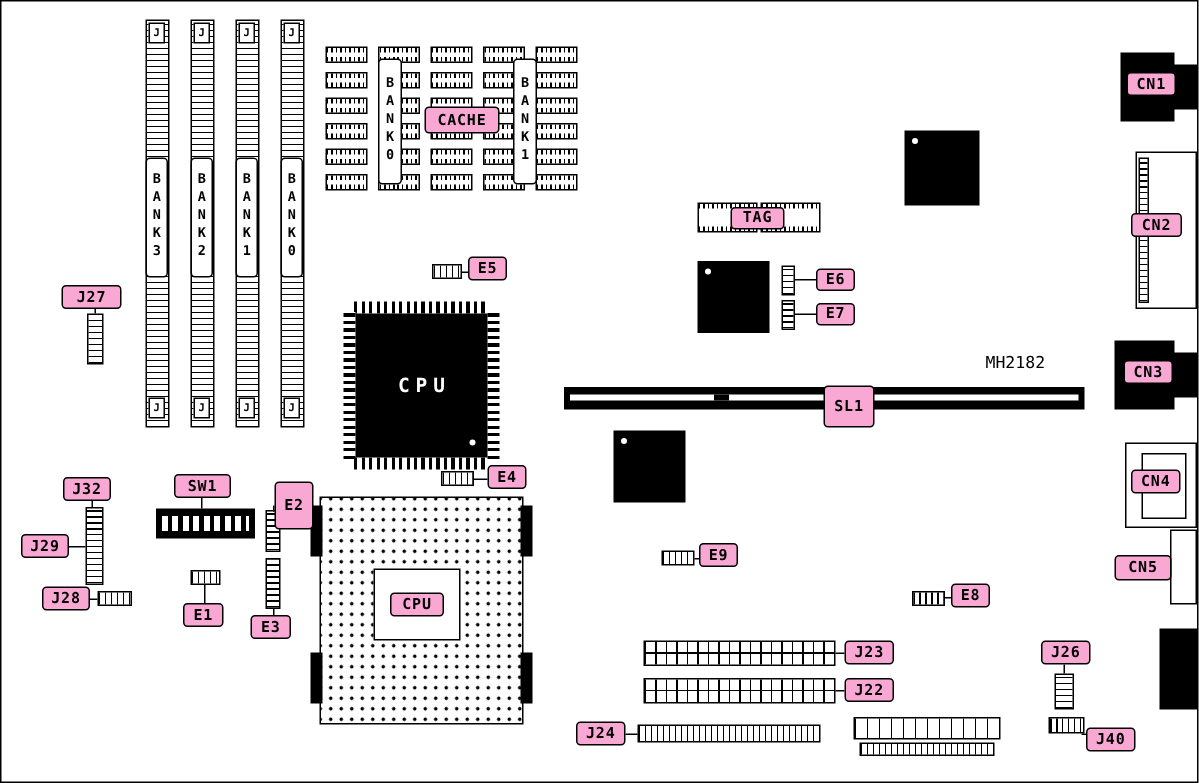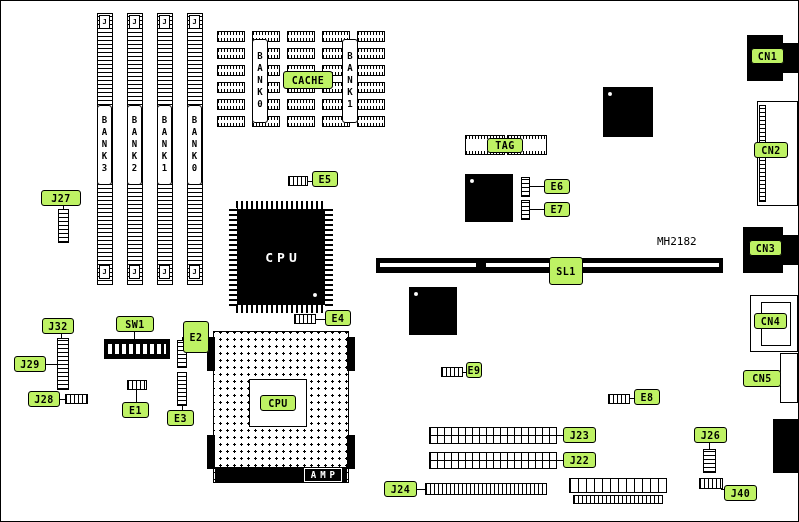--- a/index.html
+++ b/index.html
@@ -1,18 +1,18 @@
 <!DOCTYPE html>
 <html><head>
 <meta charset="utf-8">
 <style>
   *{margin:0;padding:0;box-sizing:border-box;}
   body{background:#fff;}
   #board{position:relative;width:799px;height:522px;background:#fff;border:1px solid #000;overflow:hidden;font-family:"DejaVu Sans Mono",monospace;}
-  .lbl{position:absolute;z-index:5;background:#bef264;border:1px solid #000;border-radius:3px;display:flex;align-items:center;justify-content:center;font:bold 10px "DejaVu Sans Mono",monospace;letter-spacing:.5px;color:#000;}
+  .lbl{position:absolute;z-index:5;background:#f9a8d4;border:1px solid #000;border-radius:3px;display:flex;align-items:center;justify-content:center;font:bold 10px "DejaVu Sans Mono",monospace;letter-spacing:.5px;color:#000;}
   .vlbl{position:absolute;z-index:6;background:#fff;border:1px solid #000;border-radius:3px;display:flex;align-items:center;justify-content:center;}
   .vtext{writing-mode:vertical-rl;text-orientation:upright;font:bold 9px "DejaVu Sans Mono",monospace;letter-spacing:2px;color:#000;}
   .line{position:absolute;background:#000;z-index:4;}
   .simm{position:absolute;top:12px;width:16px;height:272px;}
   .simm-body{position:absolute;left:0;top:0;right:0;bottom:0;border:1px solid #000;background:repeating-linear-gradient(0deg,#fff 0 3px,#000 3px 4px);}
   .jbox{position:absolute;left:2px;width:11px;height:14px;background:#fff;border:1px solid #000;display:flex;align-items:center;justify-content:center;font:bold 7px "DejaVu Sans Mono",monospace;z-index:2;}
   .bank-lbl{left:0;width:15px;top:92px;height:80px;}
   .chip-grid{position:absolute;z-index:1;}
   .dip{position:absolute;border:1px solid #000;background-color:#fff;background-image:repeating-linear-gradient(90deg,#000 0 1px,#fff 1px 3px),repeating-linear-gradient(90deg,#000 0 1px,#fff 1px 3px);background-size:100% 3px,100% 3px;background-position:top,bottom;background-repeat:no-repeat,no-repeat;z-index:1;}
   .hpin{position:absolute;border:1px solid #000;background:repeating-linear-gradient(90deg,#000 0 1px,#fff 1px 4px);z-index:2;}
@@ -163,23 +163,20 @@
   <div class="lbl" style="left:324px;top:309px;width:26px;height:16px">E4</div>
 
   <div class="pga" style="left:212px;top:330px;width:136px;height:152px"></div>
   <div class="bchip" style="left:206px;top:336px;width:8px;height:34px"></div>
   <div class="bchip" style="left:206px;top:434px;width:8px;height:34px"></div>
   <div class="bchip" style="left:346px;top:336px;width:8px;height:34px"></div>
   <div class="bchip" style="left:346px;top:434px;width:8px;height:34px"></div>
   <div class="pga-center" style="left:248px;top:378px;width:58px;height:48px">
     <div class="lbl" style="position:static;width:36px;height:16px">CPU</div>
   </div>
-  <div class="amp-bar" style="left:214px;top:466px;width:132px;height:16px">
-    <span class="amp-box">AMP</span>
-  </div>
 
   <div class="lbl" style="left:115px;top:315px;width:38px;height:16px">SW1</div>
   <div class="line" style="left:133px;top:331px;width:1px;height:7px"></div>
   <div class="dipsw" style="left:103px;top:338px;width:66px;height:20px">
     <div class="dipsw-inner"></div>
   </div>
 
   <div class="lbl" style="left:40px;top:189px;width:40px;height:16px">J27</div>
   <div class="line" style="left:62px;top:205px;width:1px;height:3px"></div>
   <div class="vpin" style="left:57px;top:208px;width:11px;height:34px"></div>
@@ -202,21 +199,21 @@
   <div class="lbl" style="left:182px;top:320px;width:26px;height:32px">E2</div>
   <div class="line" style="left:181px;top:336px;width:1px;height:4px"></div>
   <div class="vpin" style="left:176px;top:339px;width:10px;height:28px"></div>
 
   <div class="vpin" style="left:176px;top:371px;width:10px;height:34px"></div>
   <div class="line" style="left:181px;top:405px;width:1px;height:5px"></div>
   <div class="lbl" style="left:166px;top:409px;width:27px;height:16px">E3</div>
 
   <div class="hpin" style="left:440px;top:366px;width:22px;height:10px"></div>
   <div class="line" style="left:462px;top:371px;width:3px;height:1px"></div>
-  <div class="lbl" style="left:465px;top:361px;width:16px;height:16px">E9</div>
+  <div class="lbl" style="left:465px;top:361px;width:26px;height:16px">E9</div>
 
   <div class="hpin" style="left:607px;top:393px;width:22px;height:10px"></div>
   <div class="line" style="left:629px;top:397px;width:4px;height:1px"></div>
   <div class="lbl" style="left:633px;top:388px;width:26px;height:16px">E8</div>
 
   <div class="pingrid" style="left:428px;top:426px;width:128px;height:17px"></div>
   <div class="line" style="left:556px;top:434px;width:6px;height:1px"></div>
   <div class="lbl" style="left:562px;top:426px;width:33px;height:16px">J23</div>
 
   <div class="pingrid" style="left:428px;top:451px;width:128px;height:17px"></div>

